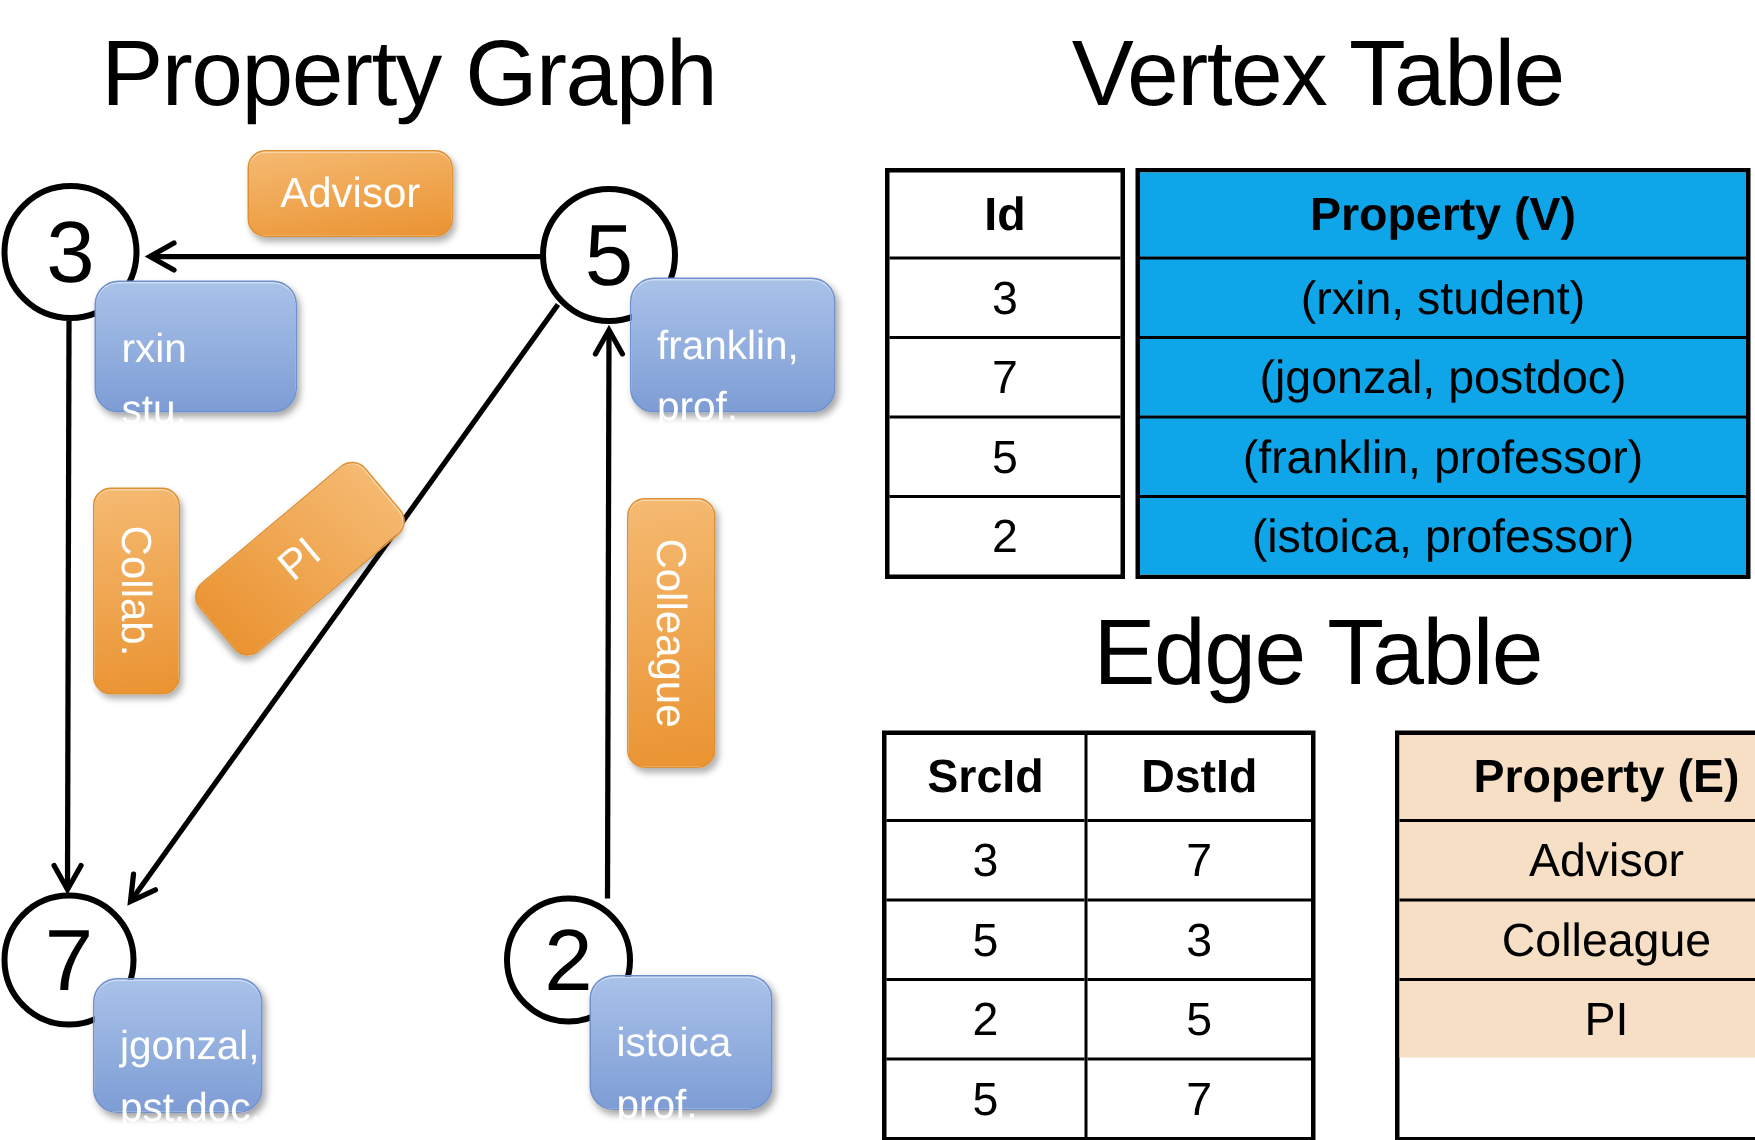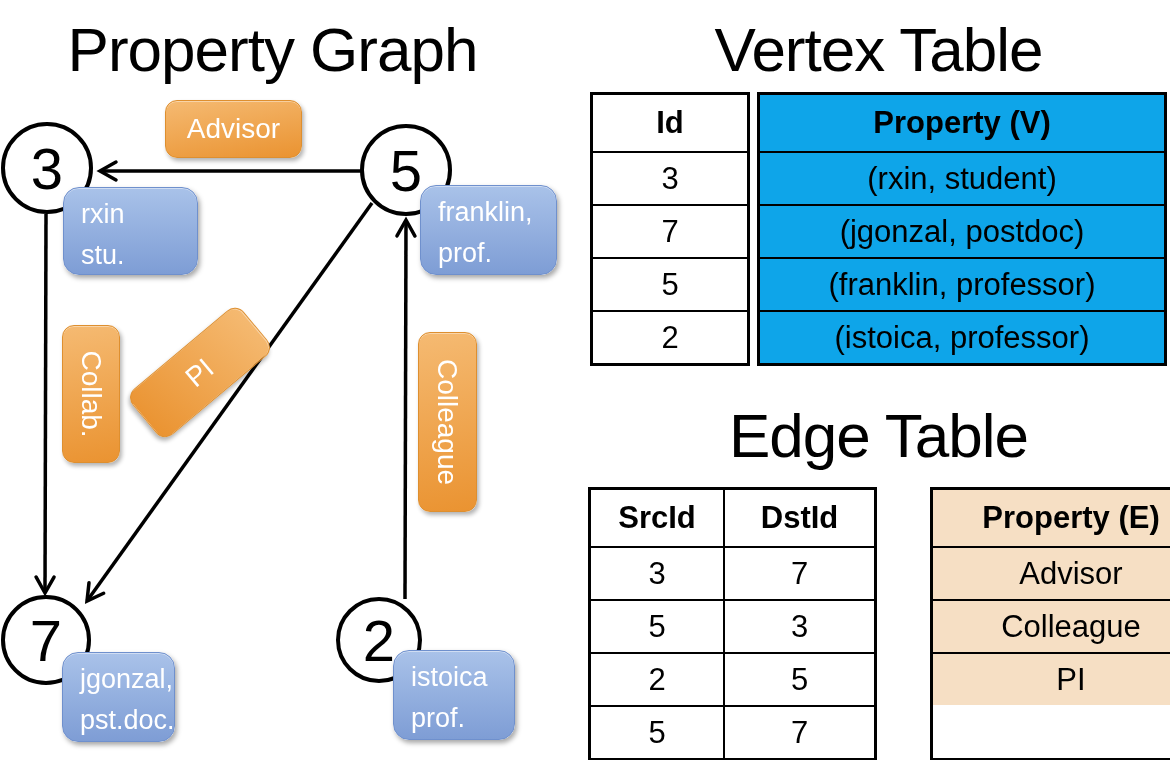--- a/index.html
+++ b/index.html
@@ -26,21 +26,21 @@
   #node-5 { left:360px; top:124px; width:92px; height:92px; }
   #node-7 { left:1px;   top:595px; width:90px; height:90px; }
   #node-2 { left:336px; top:597px; width:86px; height:86px; }
 
   .attr-box {
     position:absolute; border-radius:16px;
     background:linear-gradient(180deg,#a9c2e9 0%, #7e9dd5 100%);
     border:1px solid #6f90cd;
     box-shadow:2px 3px 5px rgba(0,0,0,0.35), inset 0 1px 0 rgba(255,255,255,0.45);
     color:#fff; font-size:27px; line-height:1.5;
-    padding:6px 0 0 17px; box-sizing:border-box;
+    padding:24px 0 0 17px; box-sizing:border-box;
   }
   #attr-3 { left:63px;  top:187px; width:135px; height:88px; }
   #attr-5 { left:420px; top:185px; width:137px; height:90px; }
   #attr-7 { left:62px;  top:652px; width:113px; height:90px; }
   #attr-2 { left:393px; top:650px; width:122px; height:90px; }
 
   .elabel {
     position:absolute; border-radius:12px;
     background:linear-gradient(170deg,#f5ba72 0%, #ea9331 100%);
     border:1px solid #de8f2f;
@@ -61,21 +61,21 @@
     display:flex; align-items:center; justify-content:center;
     font-size:31px; color:#000; height:51px; border-top:2px solid #000;
   }
   .tcell.hdr { height:56px; border-top:none; font-weight:bold; }
   .fill-blue { background:#0ea5e9; }
   .fill-tan  { background:#f6dfc4; }
   .subwrap { display:flex; }
   .subcol  { }
   .subcol + .subcol { border-left:2px solid #000; }
 
-  #vertex-table { left:590px; top:92px; }
+  #vertex-table { left:590px; top:112px; }
   #vertex-table .col-id   { width:154px; }
   #vertex-table .col-prop { width:404px; }
 
   #edge-table { left:588px; top:487px; }
   #edge-table .col-src  { width:132px; }
   #edge-table .col-dst  { width:149px; }
   #edge-table .col-prop { width:276px;margin-left:46px; }
 </style>
 </head>
 <body>

